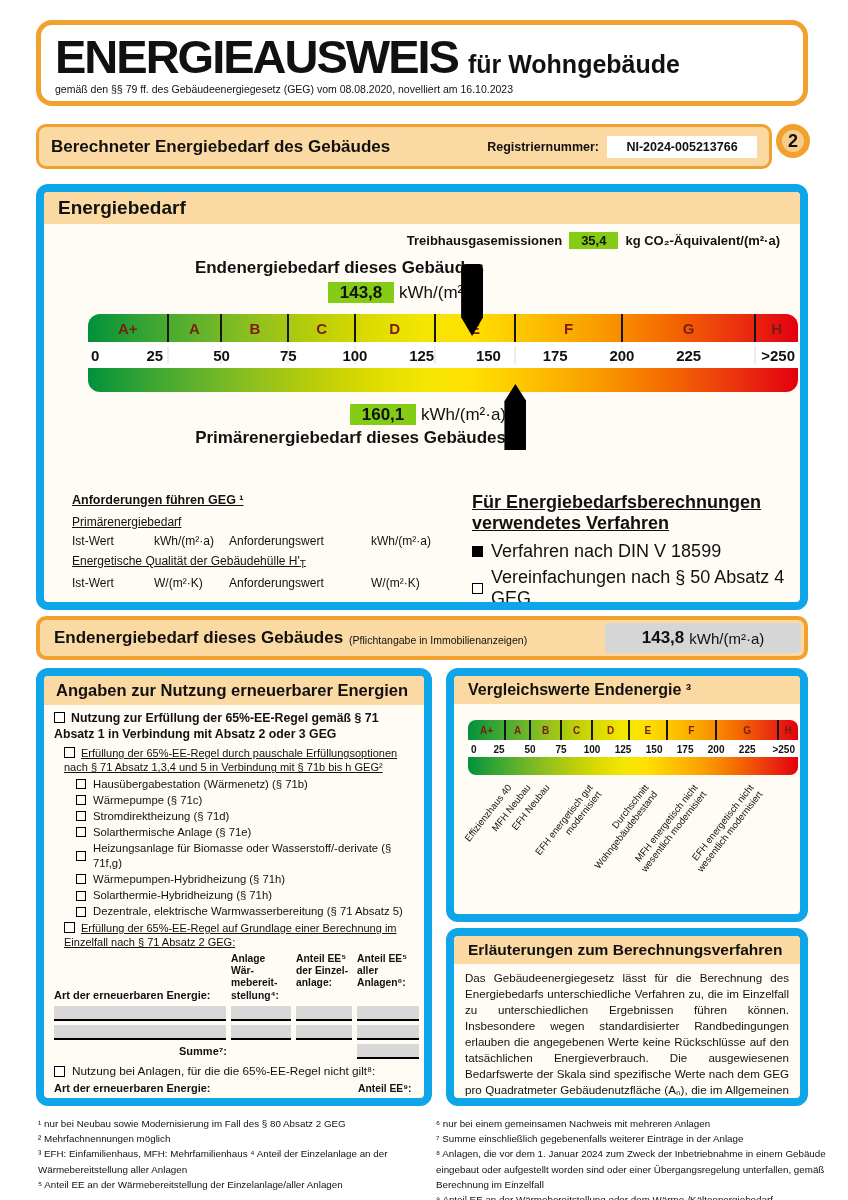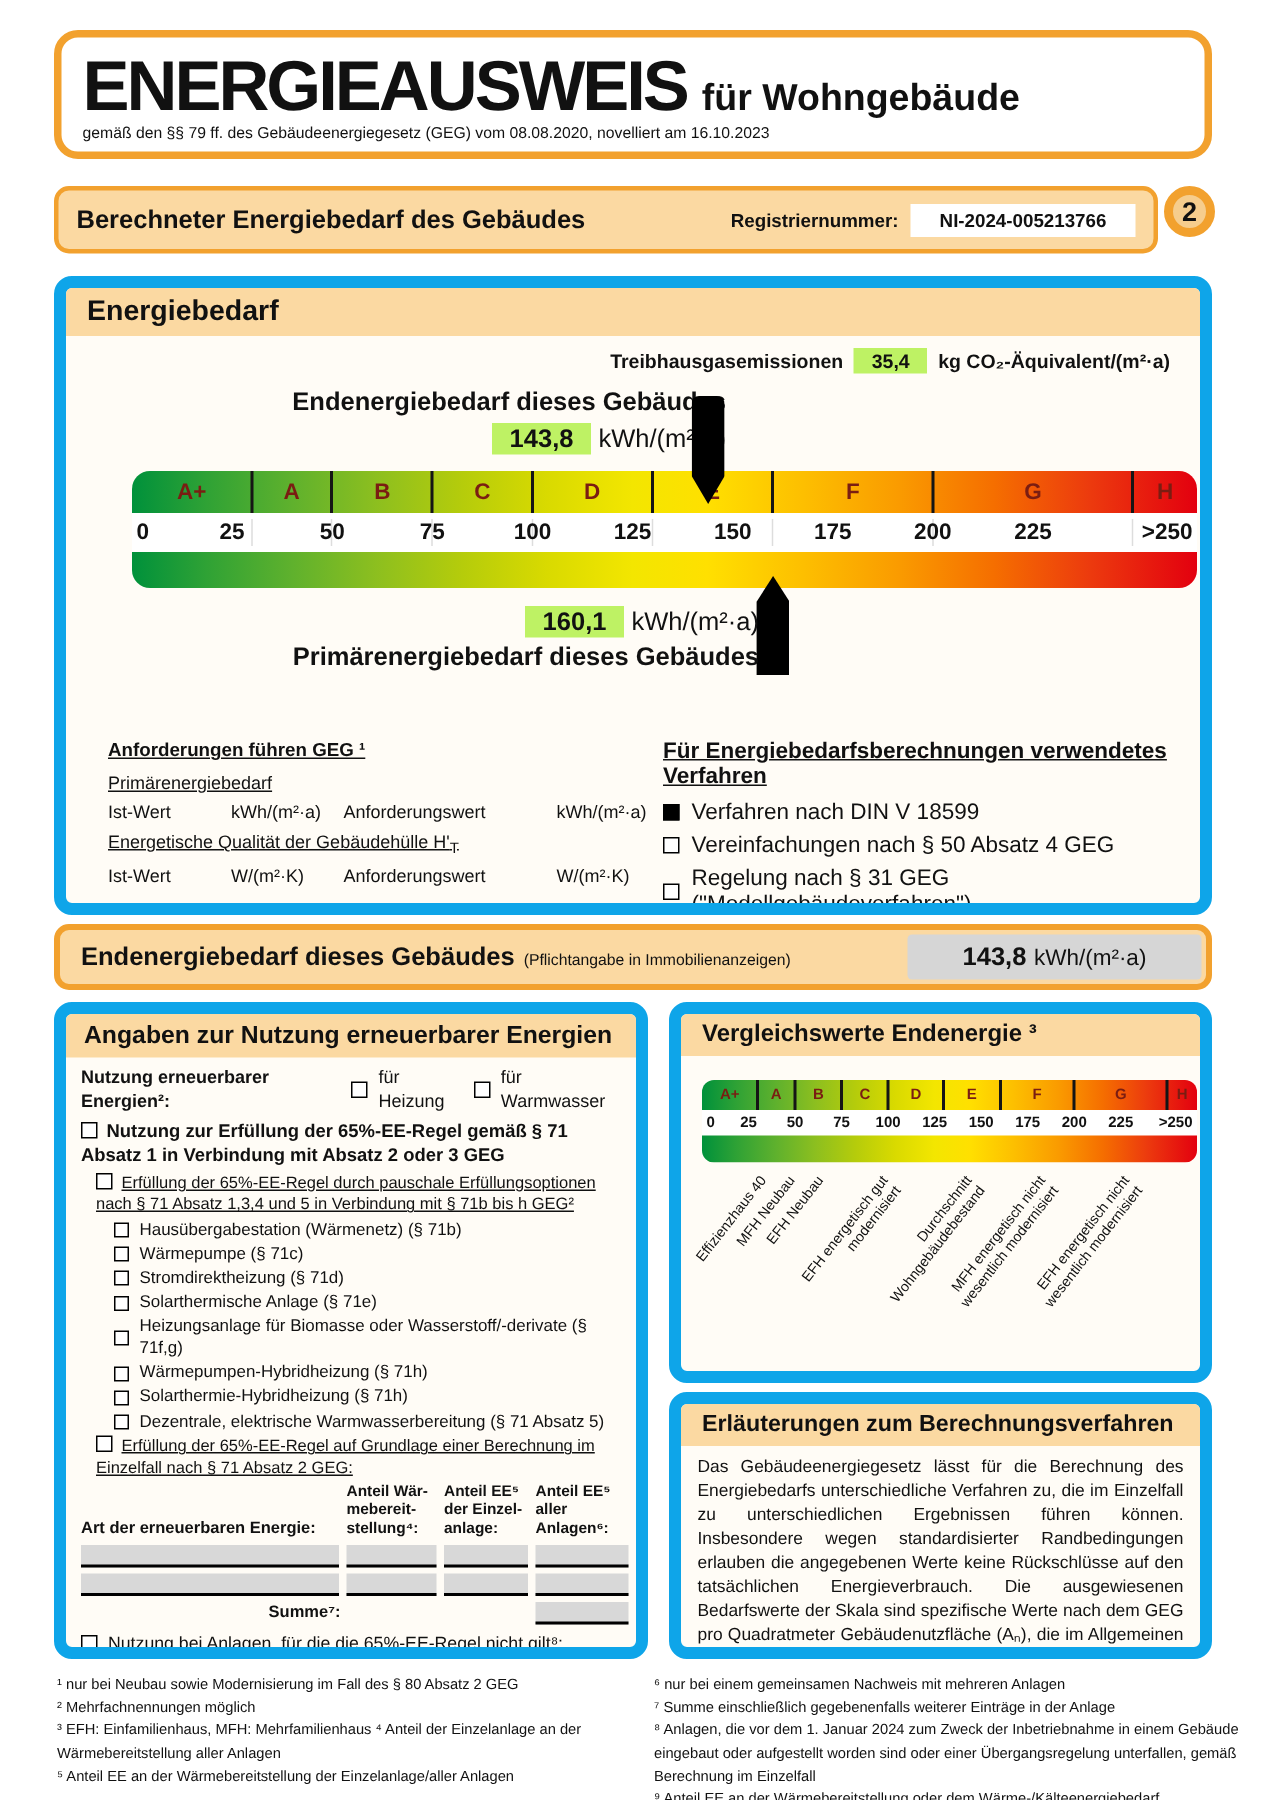--- a/index.html
+++ b/index.html
@@ -33,21 +33,21 @@
 
   
   .panel { border: 8px solid #0ea5e9; border-radius: 12px; background: #FFFCF6; overflow: hidden; }
   .panel-header { background: #FBD9A2; font-weight: bold; padding: 5px 14px; }
 
   #energiebedarf { left: 36px; top: 184px; width: 772px; height: 426px; }
   #energiebedarf .panel-header { font-size: 19px; }
 
   .ghg-row { position: absolute; right: 20px; top: 40px; display: flex; align-items: center;
     gap: 7px; font-size: 13px; }
-  .graybox { background: #bef264; padding: 1px 12px; font-weight: bold; }
+  .graybox { background: #84cc16; padding: 1px 12px; font-weight: bold; }
 
   .end-block { position: absolute; left: 80px; top: 66px; width: 360px; text-align: right; }
   .end-label { font-size: 17px; font-weight: bold; }
   .val-row { margin-top: 5px; font-size: 17px; }
   .val-row .graybox { font-size: 17px; }
 
   .scale-wrap { position: absolute; left: 44px; top: 122px; width: 710px; }
   .bands { border-radius: 12px; overflow: hidden; position: relative; }
   .band { position: relative; width: 100%; }
   .grad { background: linear-gradient(to right,
@@ -78,21 +78,21 @@
 
   .primary-block { position: absolute; left: 110px; top: 208px; width: 352px; text-align: right; }
   .primary-label { font-size: 17px; font-weight: bold; margin-top: 3px; }
 
   .anford { position: absolute; left: 28px; top: 300px; width: 400px; font-size: 12px;
     line-height: 1.35; }
   .anford-title { font-size: 12.5px; margin-bottom: 5px; }
   .arow { display: grid; grid-template-columns: 82px 75px 142px 1fr; margin: 3px 0 4px 0; }
   .sommer { margin-top: 9px; display: flex; align-items: center; gap: 8px; }
 
-  .verfahren { position: absolute; left: 398px; top: 300px; width: 345px; font-size: 15px; }
+  .verfahren { position: absolute; left: 428px; top: 300px; width: 345px; font-size: 18px; }
   .verfahren .vtitle { margin-bottom: 7px; }
   .vitem { display: flex; align-items: center; gap: 8px; margin: 5px 0; }
 
   .cb { display: inline-block; width: 11px; height: 11px; border: 1.5px solid #000;
     background: #fff; vertical-align: -1px; flex: 0 0 auto; }
   .cb.filled { background: #000; }
   .cb-inline { margin-right: 6px; }
 
   
   .endbar { left: 36px; top: 616px; width: 772px; height: 44px; background: #FBD9A2;
@@ -287,27 +287,20 @@
   <span class="eb-note">(Pflichtangabe in Immobilienanzeigen)</span>
   <span class="eb-valbox">
     <span class="eb-val">143,8</span>
     <span class="eb-unit">kWh/(m²·a)</span>
   </span>
 </div>
 
 <div id="erneuerbar" class="abs panel">
   <div class="panel-header">Angaben zur Nutzung erneuerbarer Energien</div>
   <div class="ern-body">
-    <div class="ern-row1">
-      <b>Nutzung erneuerbarer Energien²:</b>
-      <span class="cb"></span>
-      <span>für Heizung</span>
-      <span class="cb"></span>
-      <span>für Warmwasser</span>
-    </div>
     <div class="ern-bold">
       <span class="cb cb-inline"></span><span>Nutzung zur Erfüllung der 65%-EE-Regel gemäß § 71 Absatz 1 in Verbindung mit Absatz 2 oder 3 GEG</span>
     </div>
     <div class="ern-ul">
       <span class="cb cb-inline"></span><span class="u">Erfüllung der 65%-EE-Regel durch pauschale Erfüllungsoptionen nach § 71 Absatz 1,3,4 und 5 in Verbindung mit § 71b bis h GEG²</span>
     </div>
     <div class="opt-list">
       <div class="opt-item">
           <span class="cb"></span>
           <span>Hausübergabestation (Wärmenetz) (§ 71b)</span>
@@ -340,21 +333,21 @@
           <span class="cb"></span>
           <span>Dezentrale, elektrische Warmwasserbereitung (§ 71 Absatz 5)</span>
         </div>
     </div>
     <div class="ern-ul">
       <span class="cb cb-inline"></span><span class="u">Erfüllung der 65%-EE-Regel auf Grundlage einer Berechnung im Einzelfall nach § 71 Absatz 2 GEG:</span>
     </div>
 
     <div class="tbl1">
       <div class="th th-b">Art der erneuerbaren Energie:</div>
-      <div class="th pre">Anteil Wär-
+      <div class="th pre">Anlage Wär-
 mebereit-
 stellung⁴:</div>
       <div class="th pre">Anteil EE⁵
 der Einzel-
 anlage:</div>
       <div class="th pre">Anteil EE⁵
 aller
 Anlagen⁶:</div>
       <div class="cell"></div>
       <div class="cell"></div>

